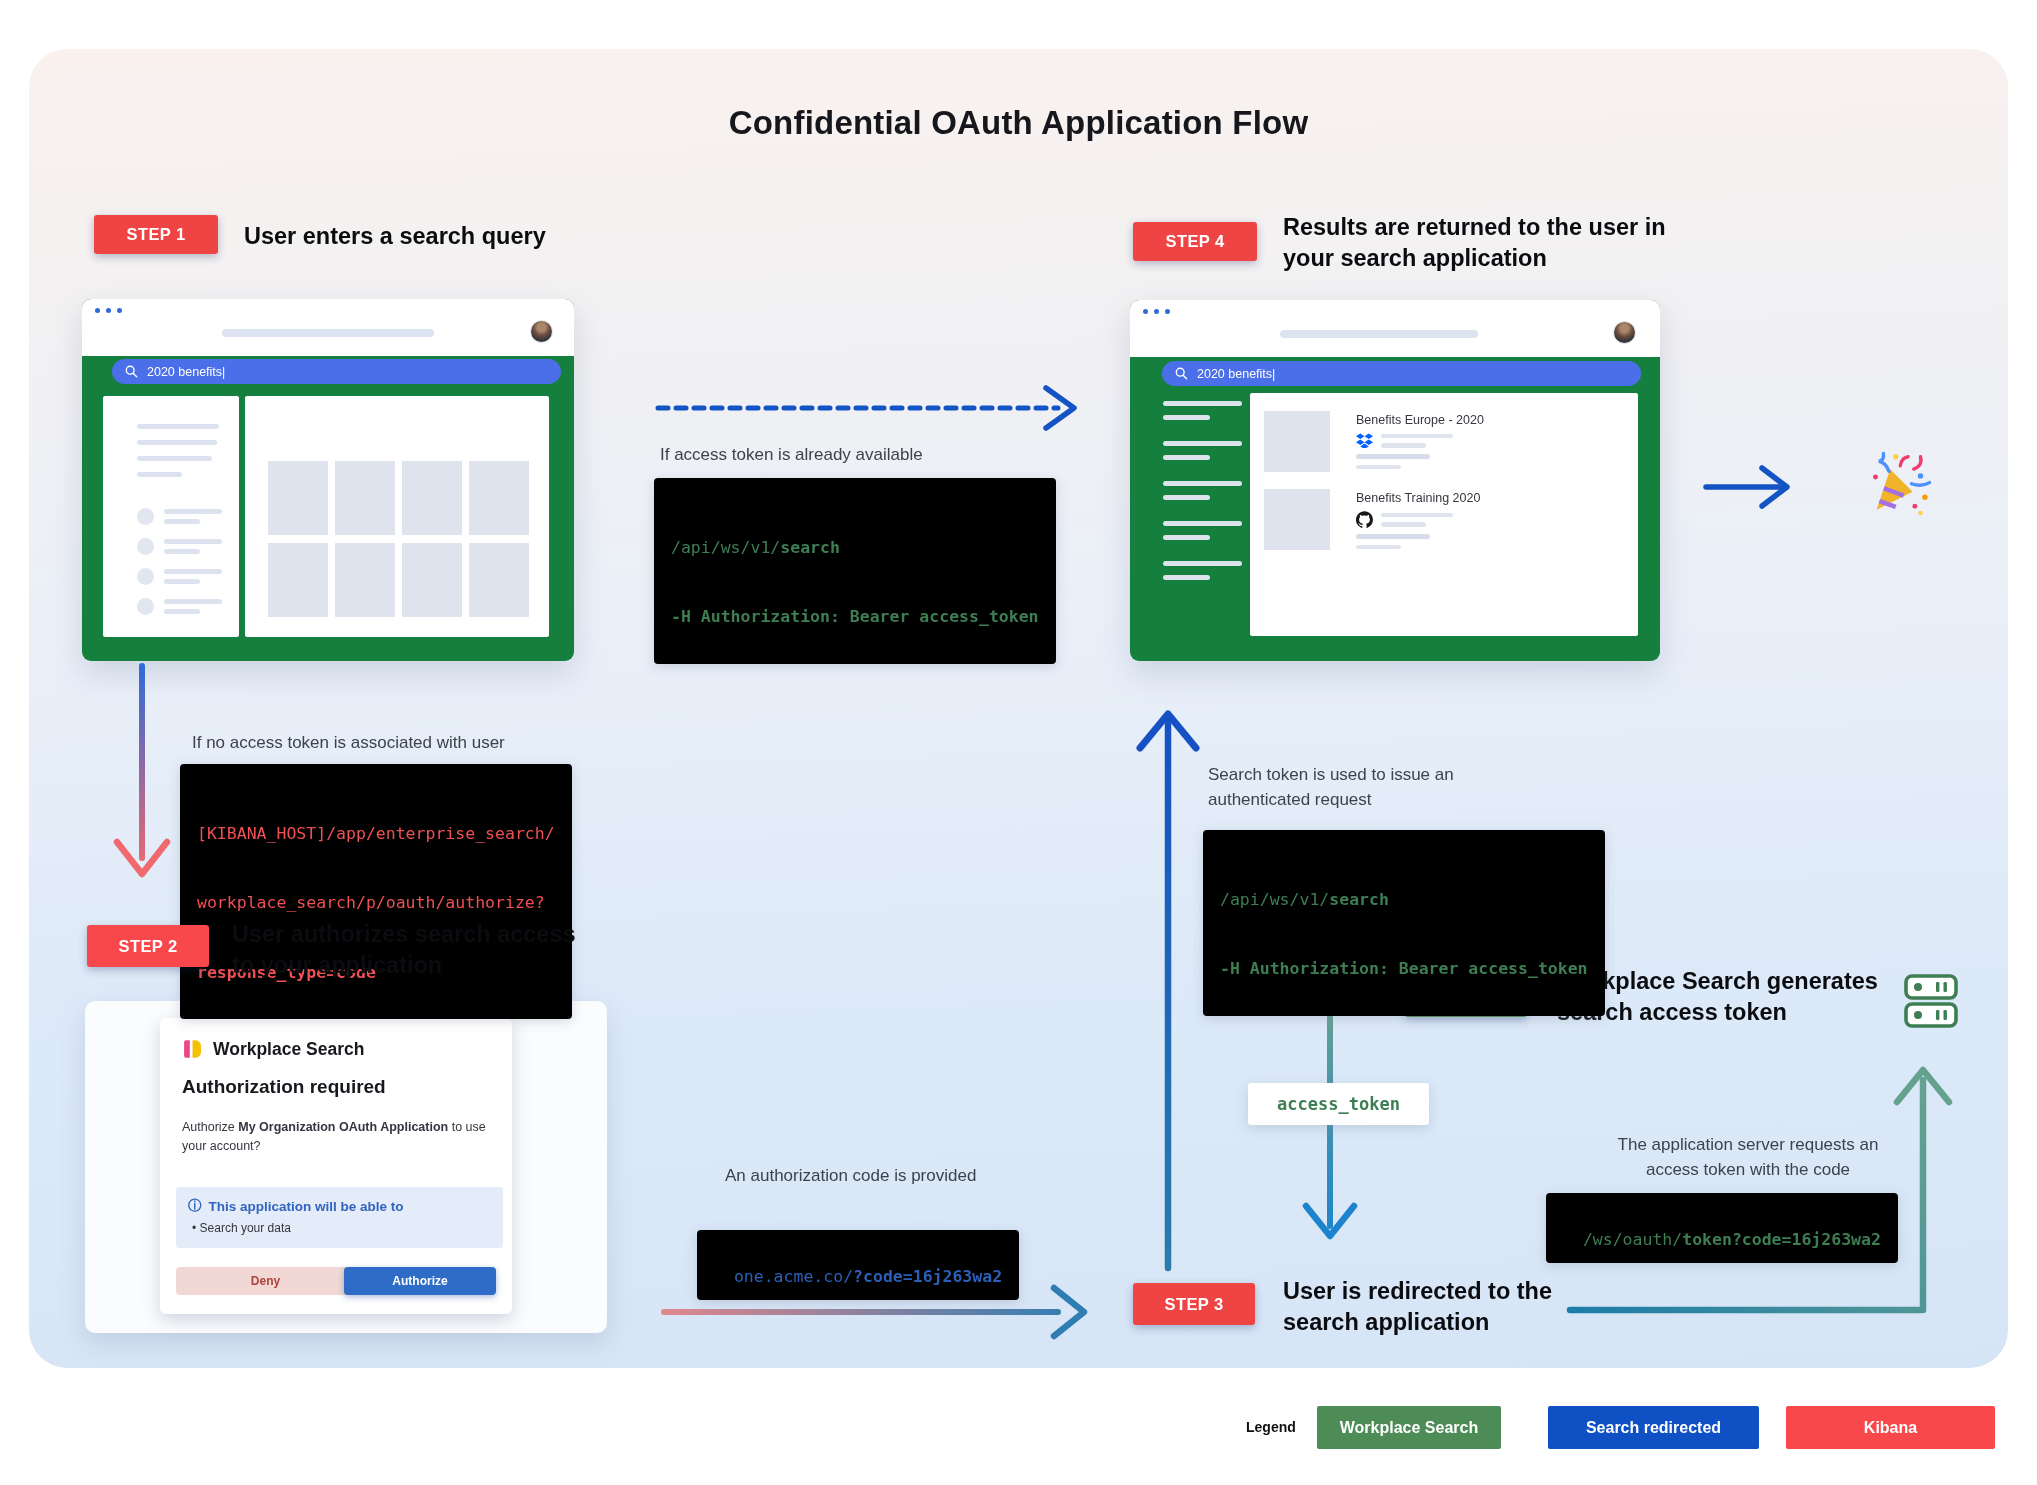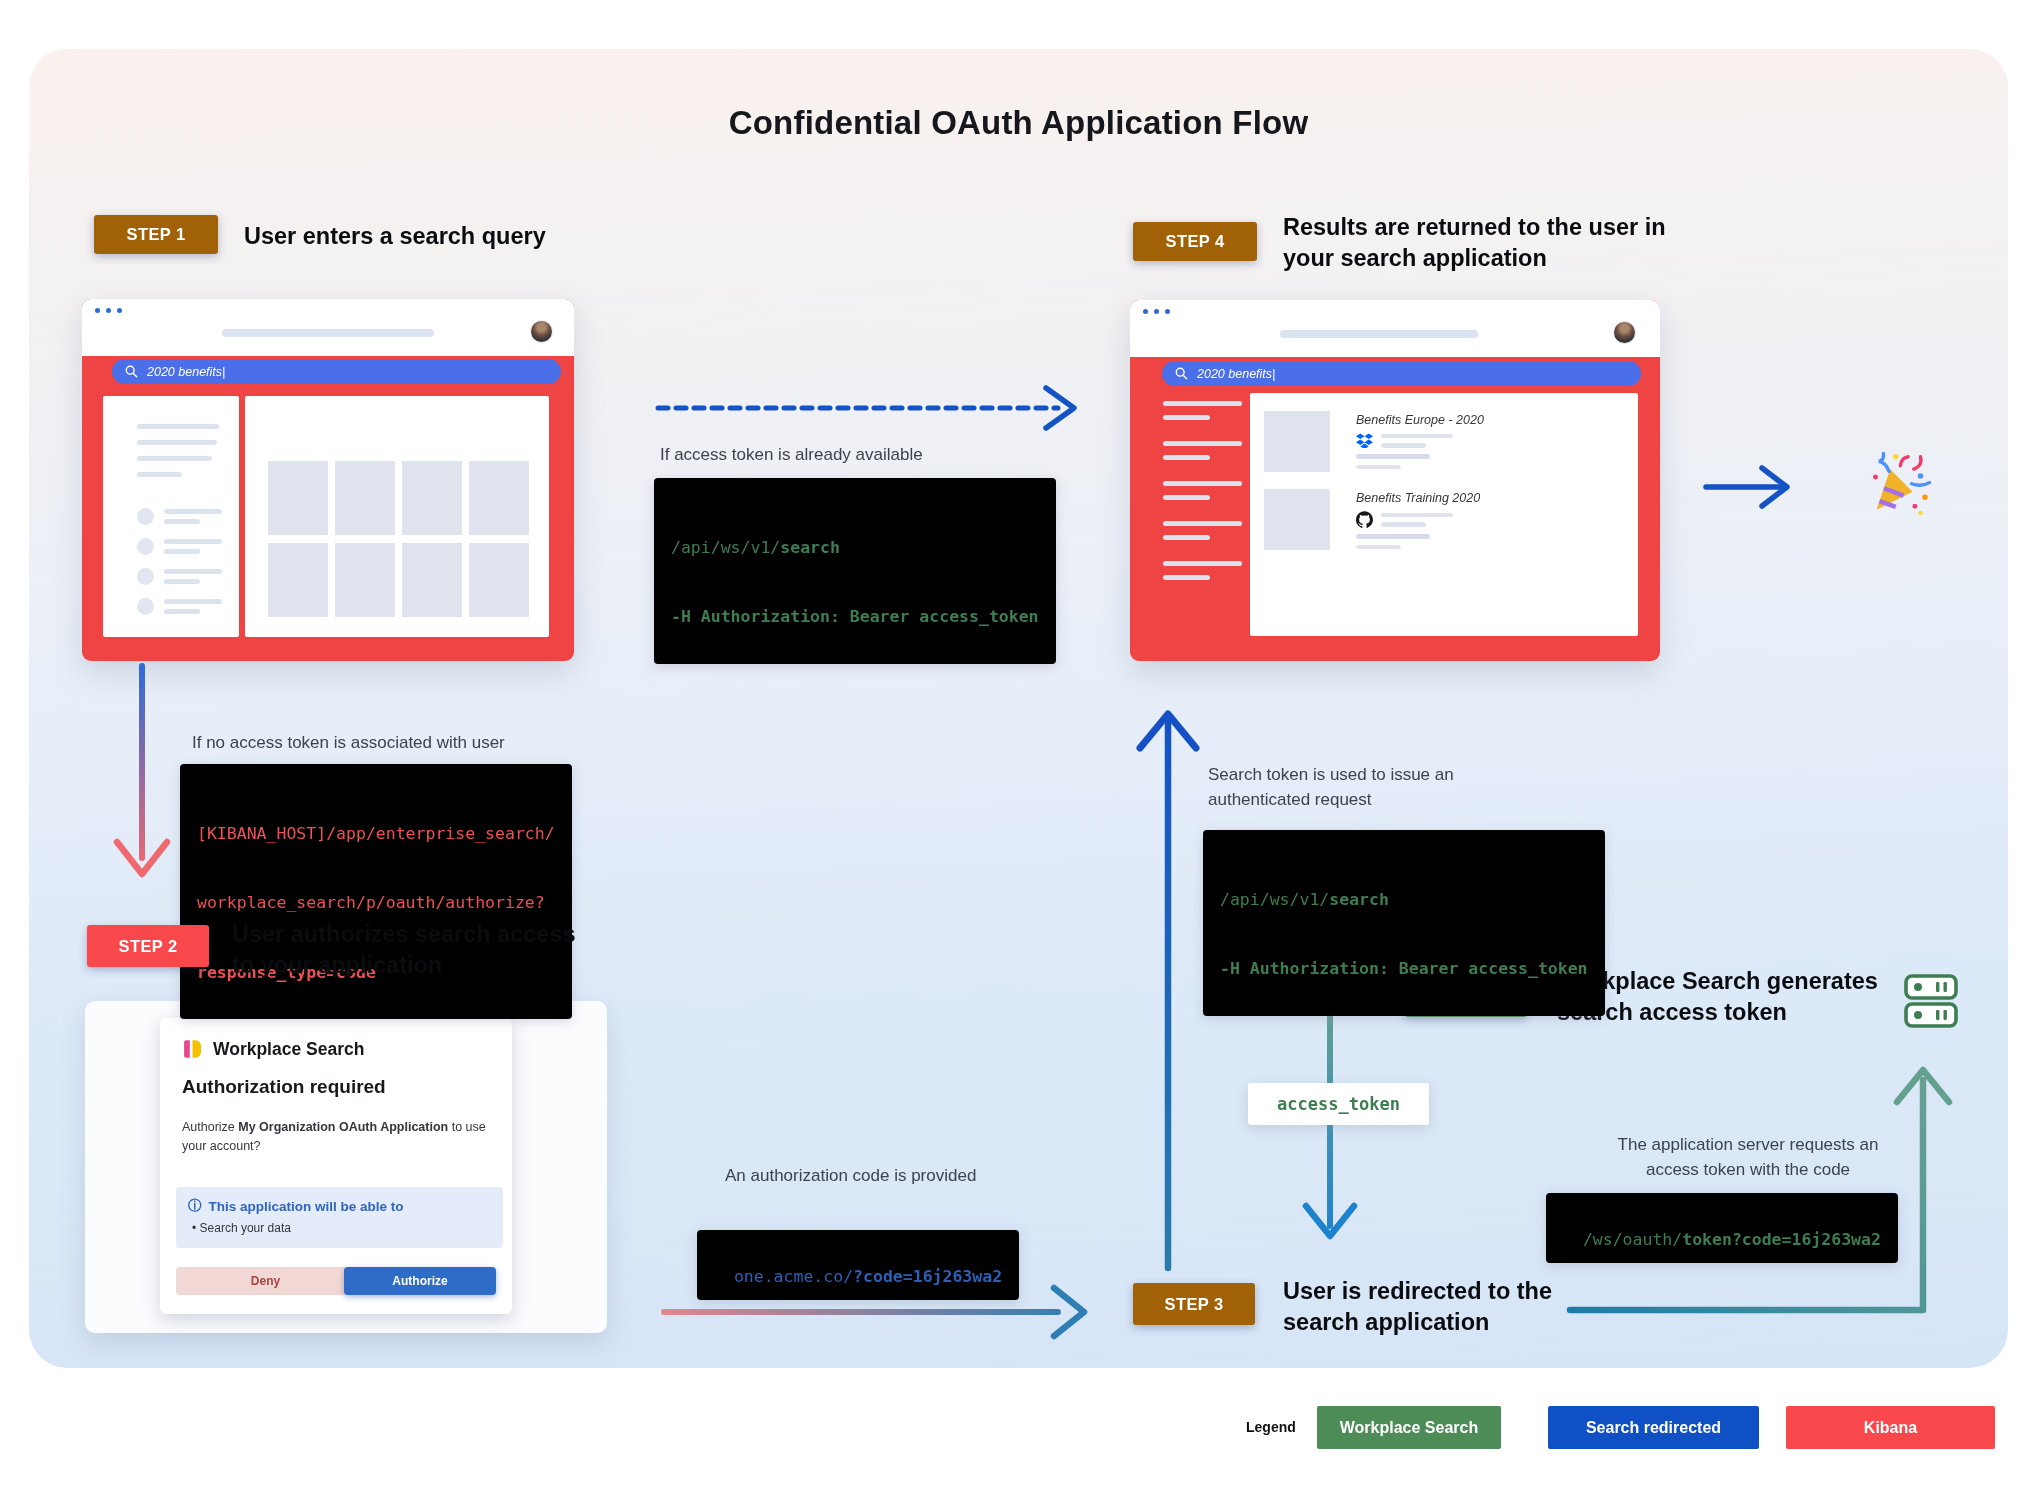--- a/index.html
+++ b/index.html
@@ -4,31 +4,31 @@
 <style>
   html,body{margin:0;padding:0;background:#ffffff;}
   body{width:2037px;height:1485px;position:relative;font-family:"Liberation Sans",sans-serif;overflow:hidden;}
   .abs{position:absolute;}
   #canvas{position:absolute;left:29px;top:49px;width:1979px;height:1319px;border-radius:38px;
     background:linear-gradient(178deg,#faf1ee 0%,#f3f1f2 18%,#e9eff8 45%,#dce9f8 72%,#d6e5f6 100%);}
   #arrows{position:absolute;left:0;top:0;width:2037px;height:1485px;pointer-events:none;z-index:3;}
   .page-title{position:absolute;left:0;top:104px;width:2037px;text-align:center;font-size:33px;font-weight:bold;color:#15171c;letter-spacing:.2px;z-index:2;}
   .badge{position:absolute;display:flex;align-items:center;justify-content:center;color:#fff;font-weight:bold;
     font-size:16.5px;letter-spacing:.4px;border-radius:3px;box-shadow:0 3px 9px rgba(30,50,100,.30);z-index:4;}
-  .badge.blue{background:#a16207;justify-content:center;}
+  .badge.blue{background:#ef4444;justify-content:center;}
   .badge.red{background:#f8484c;}
   .badge.green{background:#4d8b57;}
   .step-title{position:absolute;font-size:23.5px;font-weight:bold;line-height:1.32;color:#0b0c10;z-index:4;}
   .note{position:absolute;font-size:17px;line-height:1.45;color:#3c434c;z-index:4;}
   .codeblock{position:absolute;display:inline-block;background:#000000;border-radius:4px;
     box-shadow:0 3px 12px rgba(130,140,165,.30);padding:12px 17px;
     font-family:"DejaVu Sans Mono","Liberation Mono",monospace;font-size:16.5px;line-height:1.4;white-space:pre;z-index:4;}
   .code-green{color:#3e7e53;} .code-red{color:#ef5053;} .code-blue{color:#2b5fb8;}
   
-  .browser{position:absolute;background:#ef4444;border-radius:9px;box-shadow:0 12px 30px rgba(100,115,145,.22);z-index:2;font-style:italic;}
+  .browser{position:absolute;background:#15803d;border-radius:9px;box-shadow:0 12px 30px rgba(100,115,145,.22);z-index:2;}
   .topbar{position:absolute;left:0;right:0;top:0;height:57px;background:#fff;border-radius:9px 9px 0 0;}
   .dots{position:absolute;left:13px;top:9px;display:flex;gap:6px;}
   .dot{width:5px;height:5px;border-radius:50%;background:#2f6bd8;}
   .addr{position:absolute;background:#dbe3f1;border-radius:5px;height:8px;}
   .avatar{position:absolute;width:21px;height:21px;border-radius:50%;
     background:radial-gradient(circle at 50% 30%,#a9876a 22%,#6d4c41 45%,#28323a 78%);box-shadow:0 0 0 1px #e8e8ec;}
   .searchpill{position:absolute;height:25px;background:#4a6fe8;border-radius:13px;display:flex;align-items:center;
     gap:9px;padding-left:13px;color:#fff;font-size:12.5px;z-index:2;}
   .panel{position:absolute;background:#fff;border-radius:2px;}
   .skline{background:#dce2ee;border-radius:3px;height:5px;}

